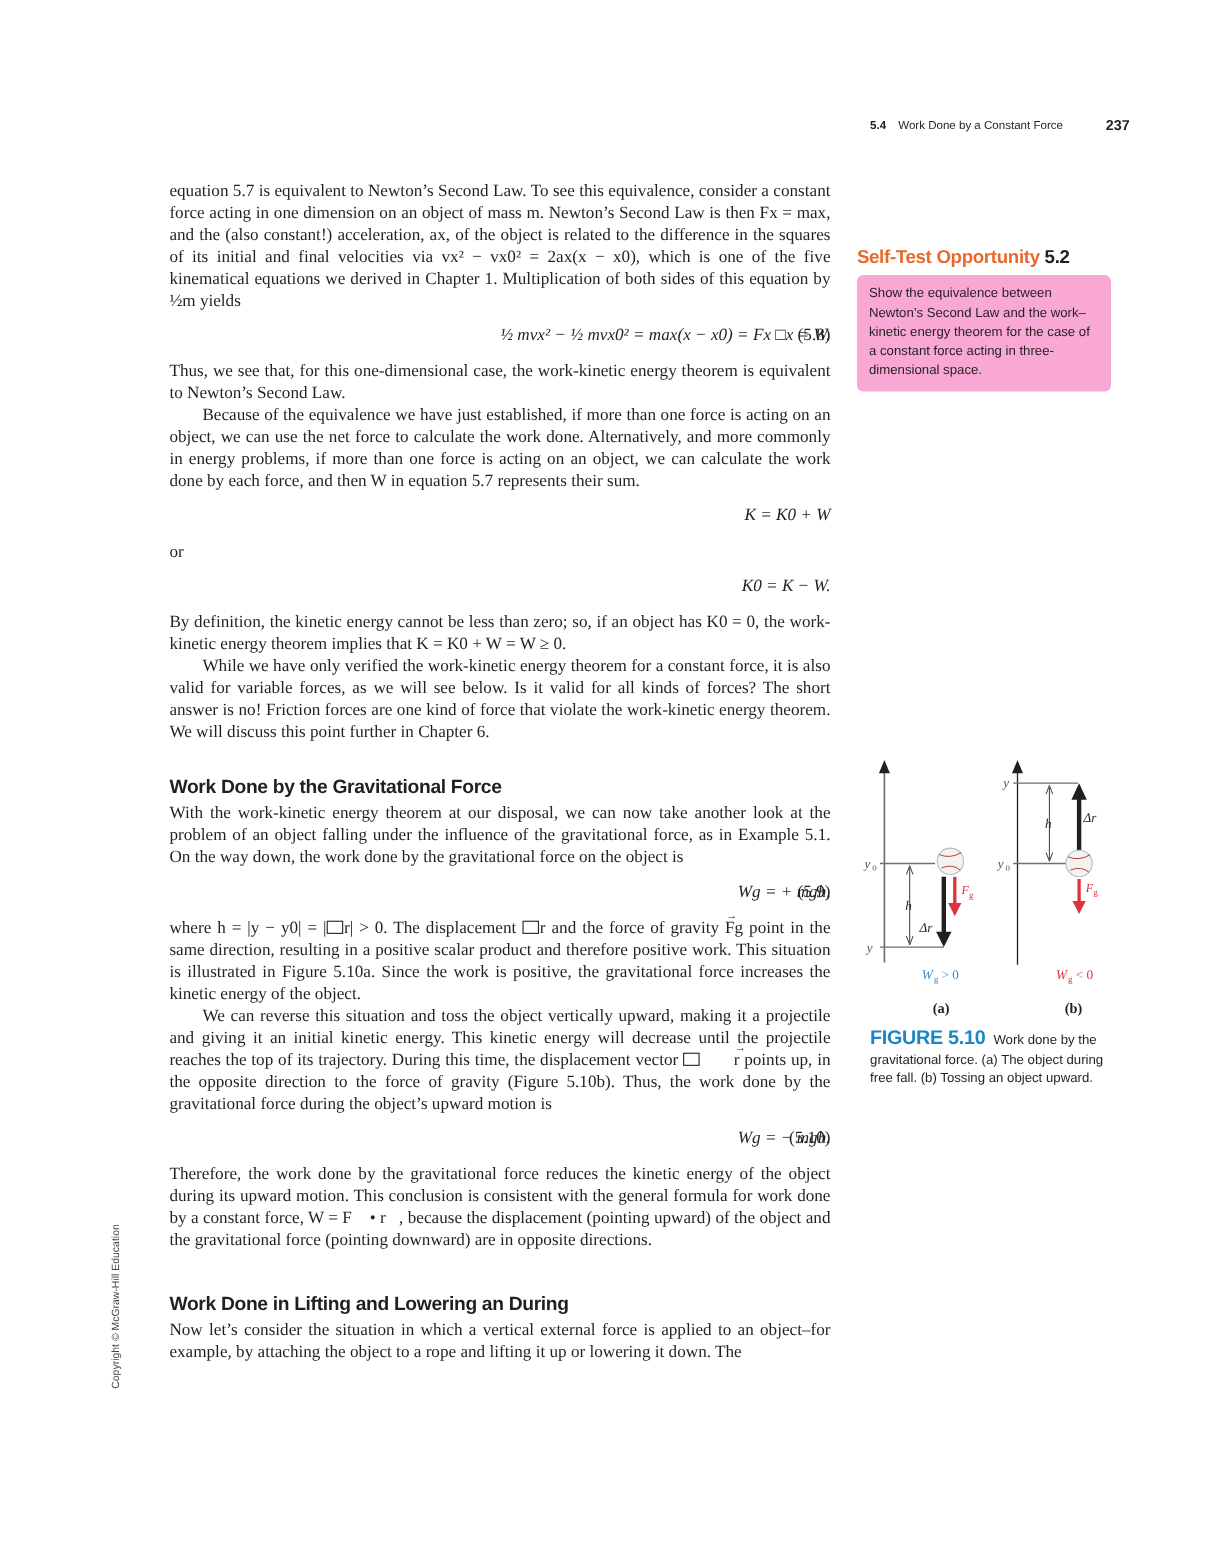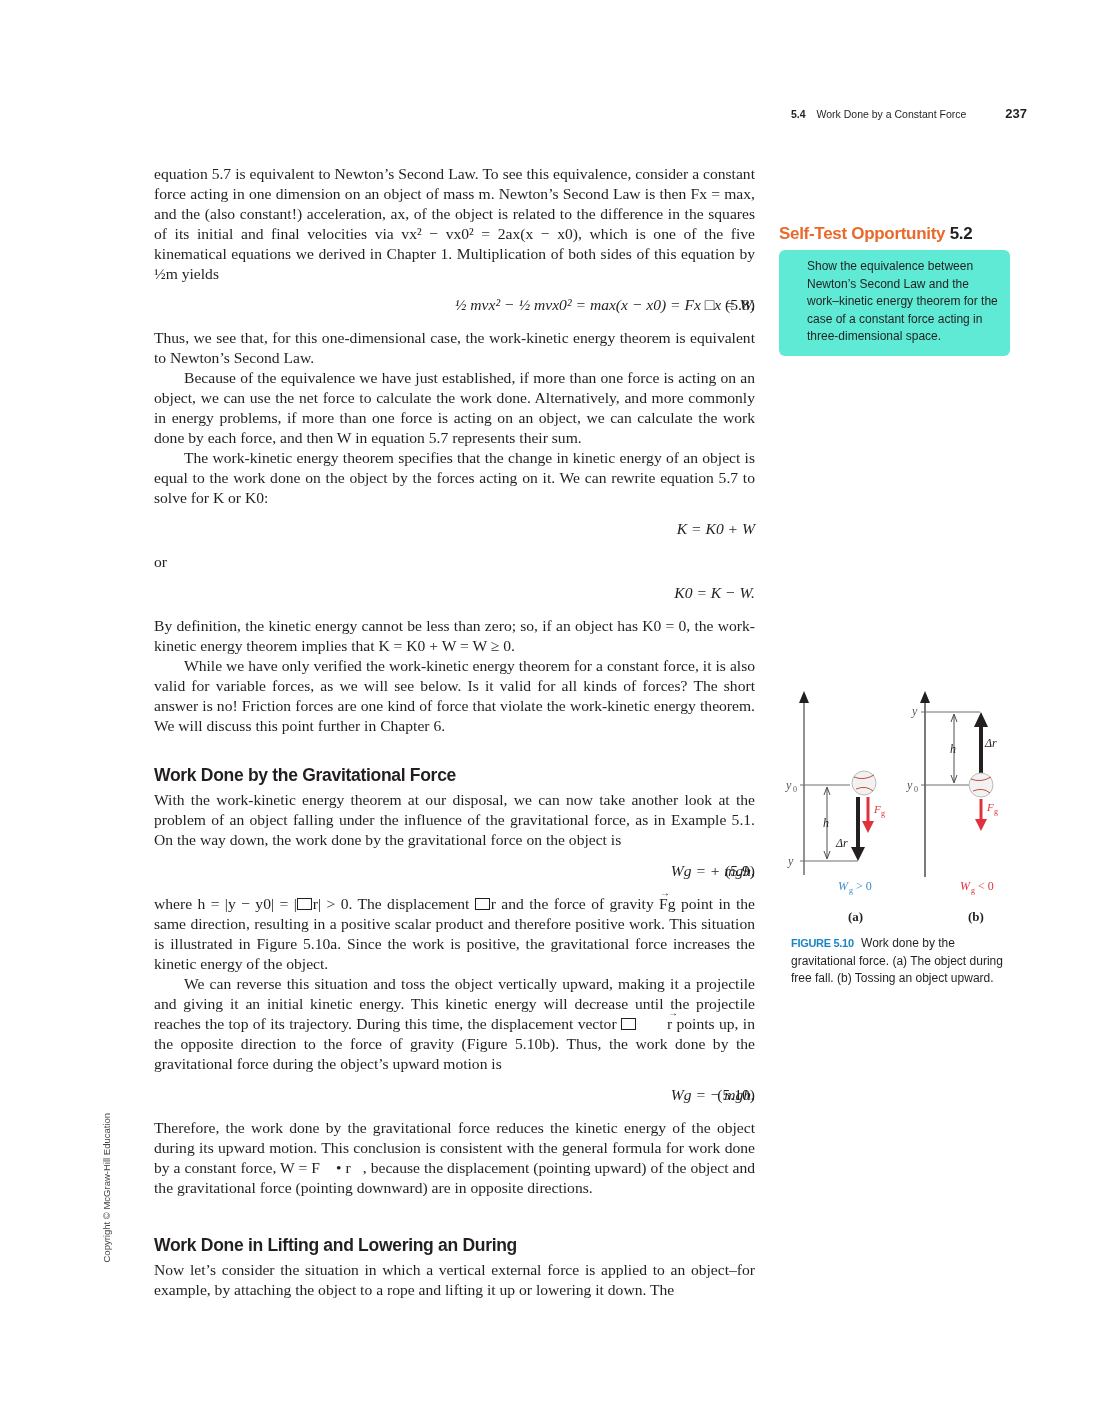--- a/index.html
+++ b/index.html
@@ -12,26 +12,26 @@
   .main { position: absolute; left: 154px; top: 164px; width: 601px; font-size: 15.6px; line-height: 20px; text-align: justify; }
   .main p { margin: 0; }
   .indent { text-indent: 30px; }
   .eq { position: relative; text-align: right; font-style: italic; margin: 10px 0 12px 0; height: 22px; line-height: 22px; }
   .eq .num { position: absolute; right: 0; top: 0; font-style: normal; }
   .or { margin: 2px 0 8px 0; }
   h2.sec-head { font-family: "Liberation Sans", "DejaVu Sans", sans-serif; font-weight: bold; font-size: 17.5px; margin: 0; line-height: 22px; letter-spacing: -0.3px; }
   .sidebar { position: absolute; left: 779px; top: 224px; width: 231px; }
   .st-title { font-family: "Liberation Sans", "DejaVu Sans", sans-serif; font-weight: bold; font-size: 17px; color: #e9692c; letter-spacing: -0.3px; margin-bottom: 6px; }
   .st-title .n { color: #231f20; }
-  .st-box { background: #5eead4; border-radius: 6px; padding: 8px 10px 10px 28px; font-family: "Liberation Sans", "DejaVu Sans", sans-serif; font-size: 12px; line-height: 17.5px; }
+  .st-box { background: #f9a8d4; border-radius: 6px; padding: 8px 10px 10px 11px; font-family: "Liberation Sans", "DejaVu Sans", sans-serif; font-size: 12px; line-height: 17.5px; }
   .figure { position: absolute; left: 780px; top: 685px; width: 240px; height: 220px; }
   .fig-labels { position: absolute; top: 909px; left: 780px; width: 240px; font-family: "Liberation Serif", serif; font-weight: bold; font-size: 13px; }
   .fig-labels span { position: absolute; }
   .caption { position: absolute; left: 791px; top: 935px; width: 225px; font-family: "Liberation Sans", "DejaVu Sans", sans-serif; font-size: 12px; line-height: 17.5px; }
-  .caption .fig-id { color: #1a86c5; font-weight: bold; font-size: 11px; letter-spacing: -0.3px; margin-right: 4px; }
+  .caption .fig-id { color: #1a86c5; font-weight: bold; font-size: 18px; letter-spacing: -0.3px; margin-right: 4px; }
   .copyright { position: absolute; left: 46px; top: 1197px; width: 120px; transform: rotate(-90deg); transform-origin: center; font-family: "Liberation Sans", "DejaVu Sans", sans-serif; font-size: 9.5px; color: #444; white-space: nowrap; text-align: center; }
   .box-glyph { display: inline-block; width: 13px; height: 10px; border: 1px solid #231f20; vertical-align: -1px; margin-right: 1px; }
   .vec { position: relative; display: inline-block; }
   .vec::before { content: "\2192"; position: absolute; top: -11px; left: 1px; font-size: 10px; font-style: normal; }
 </style>
 </head>
 <body>
 
 <div class="running-head sans">
   <span class="sec">5.4</span>
@@ -40,21 +40,20 @@
 </div>
 
 <div class="main serif">
   <p>equation 5.7 is equivalent to Newton’s Second Law. To see this equivalence, consider a constant force acting in one dimension on an object of mass m. Newton’s Second Law is then Fx = max, and the (also constant!) acceleration, ax, of the object is related to the difference in the squares of its initial and final velocities via vx² − vx0² = 2ax(x − x0), which is one of the five kinematical equations we derived in Chapter 1. Multiplication of both sides of this equation by ½m yields</p>
   <div class="eq">
     <span>½ mvx² − ½ mvx0² = max(x − x0) = Fx □x = W.</span>
     <span class="num">(5.8)</span>
   </div>
   <p>Thus, we see that, for this one-dimensional case, the work-kinetic energy theorem is equivalent to Newton’s Second Law.</p>
   <p class="indent">Because of the equivalence we have just established, if more than one force is acting on an object, we can use the net force to calculate the work done. Alternatively, and more commonly in energy problems, if more than one force is acting on an object, we can calculate the work done by each force, and then W in equation 5.7 represents their sum.</p>
-  <p class="indent">The work-kinetic energy theorem specifies that the change in kinetic energy of an object is equal to the work done on the object by the forces acting on it. We can rewrite equation 5.7 to solve for K or K0:</p>
   <div class="eq">
     <span>K = K0 + W</span>
   </div>
   <p class="or">or</p>
   <div class="eq">
     <span>K0 = K − W.</span>
   </div>
   <p>By definition, the kinetic energy cannot be less than zero; so, if an object has K0 = 0, the work-kinetic energy theorem implies that K = K0 + W = W ≥ 0.</p>
   <p class="indent">While we have only verified the work-kinetic energy theorem for a constant force, it is also valid for variable forces, as we will see below. Is it valid for all kinds of forces? The short answer is no! Friction forces are one kind of force that violate the work-kinetic energy theorem. We will discuss this point further in Chapter 6.</p>
 

